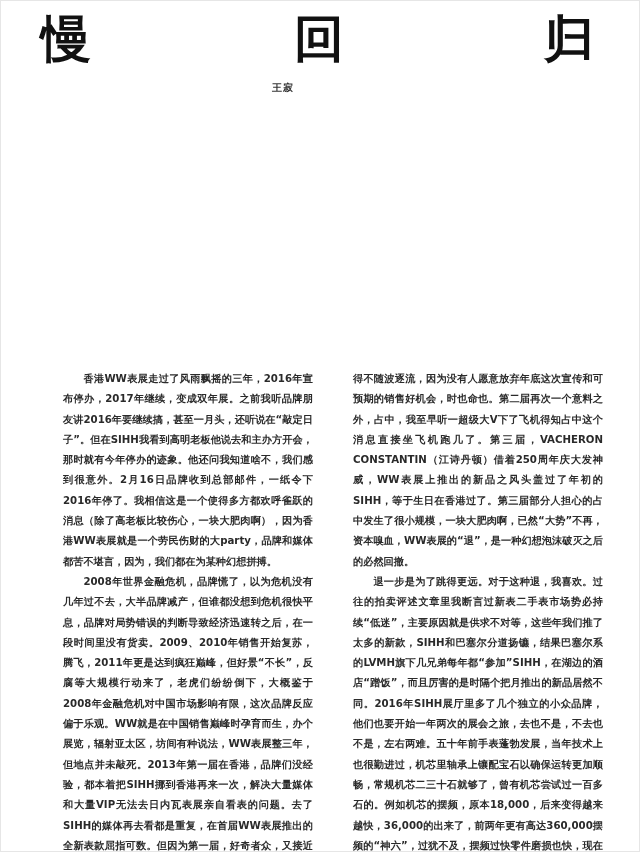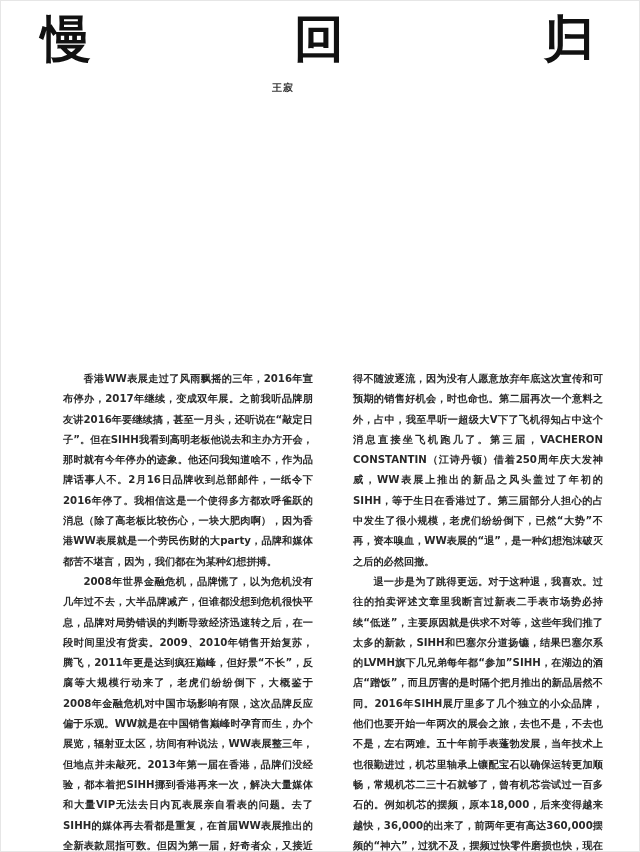--- a/index.html
+++ b/index.html
@@ -86,22 +86,22 @@
   <div class="title-row">
     <span class="title-char tc-1">慢</span>
     <span class="title-char tc-2">回</span>
     <span class="title-char tc-3">归</span>
   </div>
 
   <div class="byline">王寂</div>
 
   <div class="columns">
     <div class="col">
-      <p>香港WW表展走过了风雨飘摇的三年，2016年宣布停办，2017年继续，变成双年展。之前我听品牌朋友讲2016年要继续搞，甚至一月头，还听说在“敲定日子”。但在SIHH我看到高明老板他说去和主办方开会，那时就有今年停办的迹象。他还问我知道啥不，作为品牌话事人不。2月16日品牌收到总部邮件，一纸令下2016年停了。我相信这是一个使得多方都欢呼雀跃的消息（除了高老板比较伤心，一块大肥肉啊），因为香港WW表展就是一个劳民伤财的大party，品牌和媒体都苦不堪言，因为，我们都在为某种幻想拼搏。</p>
+      <p>香港WW表展走过了风雨飘摇的三年，2016年宣布停办，2017年继续，变成双年展。之前我听品牌朋友讲2016年要继续搞，甚至一月头，还听说在“敲定日子”。但在SIHH我看到高明老板他说去和主办方开会，那时就有今年停办的迹象。他还问我知道啥不，我们感到很意外。2月16日品牌收到总部邮件，一纸令下2016年停了。我相信这是一个使得多方都欢呼雀跃的消息（除了高老板比较伤心，一块大肥肉啊），因为香港WW表展就是一个劳民伤财的大party，品牌和媒体都苦不堪言，因为，我们都在为某种幻想拼搏。</p>
       <p>2008年世界金融危机，品牌慌了，以为危机没有几年过不去，大半品牌减产，但谁都没想到危机很快平息，品牌对局势错误的判断导致经济迅速转之后，在一段时间里没有货卖。2009、2010年销售开始复苏，腾飞，2011年更是达到疯狂巅峰，但好景“不长”，反腐等大规模行动来了，老虎们纷纷倒下，大概鉴于2008年金融危机对中国市场影响有限，这次品牌反应偏于乐观。WW就是在中国销售巅峰时孕育而生，办个展览，辐射亚太区，坊间有种说法，WW表展整三年，但地点并未敲死。2013年第一届在香港，品牌们没经验，都本着把SIHH挪到香港再来一次，解决大量媒体和大量VIP无法去日内瓦表展亲自看表的问题。去了SIHH的媒体再去看都是重复，在首届WW表展推出的全新表款屈指可数。但因为第一届，好奇者众，又接近国庆黄金周，大量内地消费者涌入香港，意料之外地大火了一回。既然第一届皆大欢喜，第二届就直接定在了香港，有了经验，新品有如秋老虎其势也猛。也许媒体觉得有看头？我觉得高级钟表不是时装秀，年初推一波下半年再推一波真合适？我一直看空，但骑虎难下，作为品牌话事人不</p>
     </div>
     <div class="col">
-      <p class="cont">得不随波逐流，因为没有人愿意放弃年底这次宣传和可预期的销售好机会，时也命也。第二届再次一个意料之外，占中，我至早听一超级大V下了飞机得知占中这个消息直接坐飞机跑几了。第三届，VACHERON CONSTANTIN（江诗丹顿）借着250周年庆大发神威，WW表展上推出的新品之风头盖过了年初的SIHH，等于生日在香港过了。第三届部分人担心的占中发生了很小规模，老虎们纷纷倒下，已然“大势”不再，资本嗅血，WW表展的“退”，是一种幻想泡沫破灭之后的必然回撤。</p>
+      <p class="cont">得不随波逐流，因为没有人愿意放弃年底这次宣传和可预期的销售好机会，时也命也。第二届再次一个意料之外，占中，我至早听一超级大V下了飞机得知占中这个消息直接坐飞机跑几了。第三届，VACHERON CONSTANTIN（江诗丹顿）借着250周年庆大发神威，WW表展上推出的新品之风头盖过了年初的SIHH，等于生日在香港过了。第三届部分人担心的占中发生了很小规模，一块大肥肉啊，已然“大势”不再，资本嗅血，WW表展的“退”，是一种幻想泡沫破灭之后的必然回撤。</p>
       <p><span>退一步是为了跳得更远。对于这种退，我喜欢。过往的拍卖评述文章里我断言过新表二手表市场势必持续“低迷”，主要原因就是供求不对等，这些年我们推了太多的新款，SIHH和巴塞尔分道扬镳，结果巴塞尔系的LVMH旗下几兄弟每年都“参加”SIHH，在湖边的酒店“蹭饭”，而且厉害的是时隔个把月推出的新品居然不同。2016年SIHH展厅里多了几个独立的小众品牌，他们也要开始一年两次的展会之旅，去也不是，不去也不是，左右两难。五十年前手表蓬勃发展，当年技术上也很勤进过，机芯里轴承上镶配宝石以确保运转更加顺畅，常规机芯二三十石就够了，曾有机芯尝试过一百多石的。例如机芯的摆频，原本18,000，后来变得越来越快，36,000的出来了，前两年更有高达360,000摆频的“神六”，过犹不及，摆频过快零件磨损也快，现在较为常规的摆频是28,800，这是长时间前后腾挪尝试，趋于理性之后的成熟。今天，减产，做入门价位表款，丰富女装表，品新品趋于平稳，但也是当下经济环境下的合理过度，作为非刚需的奢侈品，势必依附于经济环境。今年伊始经济局势风云变幻，动荡不安，未来的四分之一世纪，也许会有新一番景象？</span></p>
     </div>
   </div>
 
 </div>
 
 </body></html>

